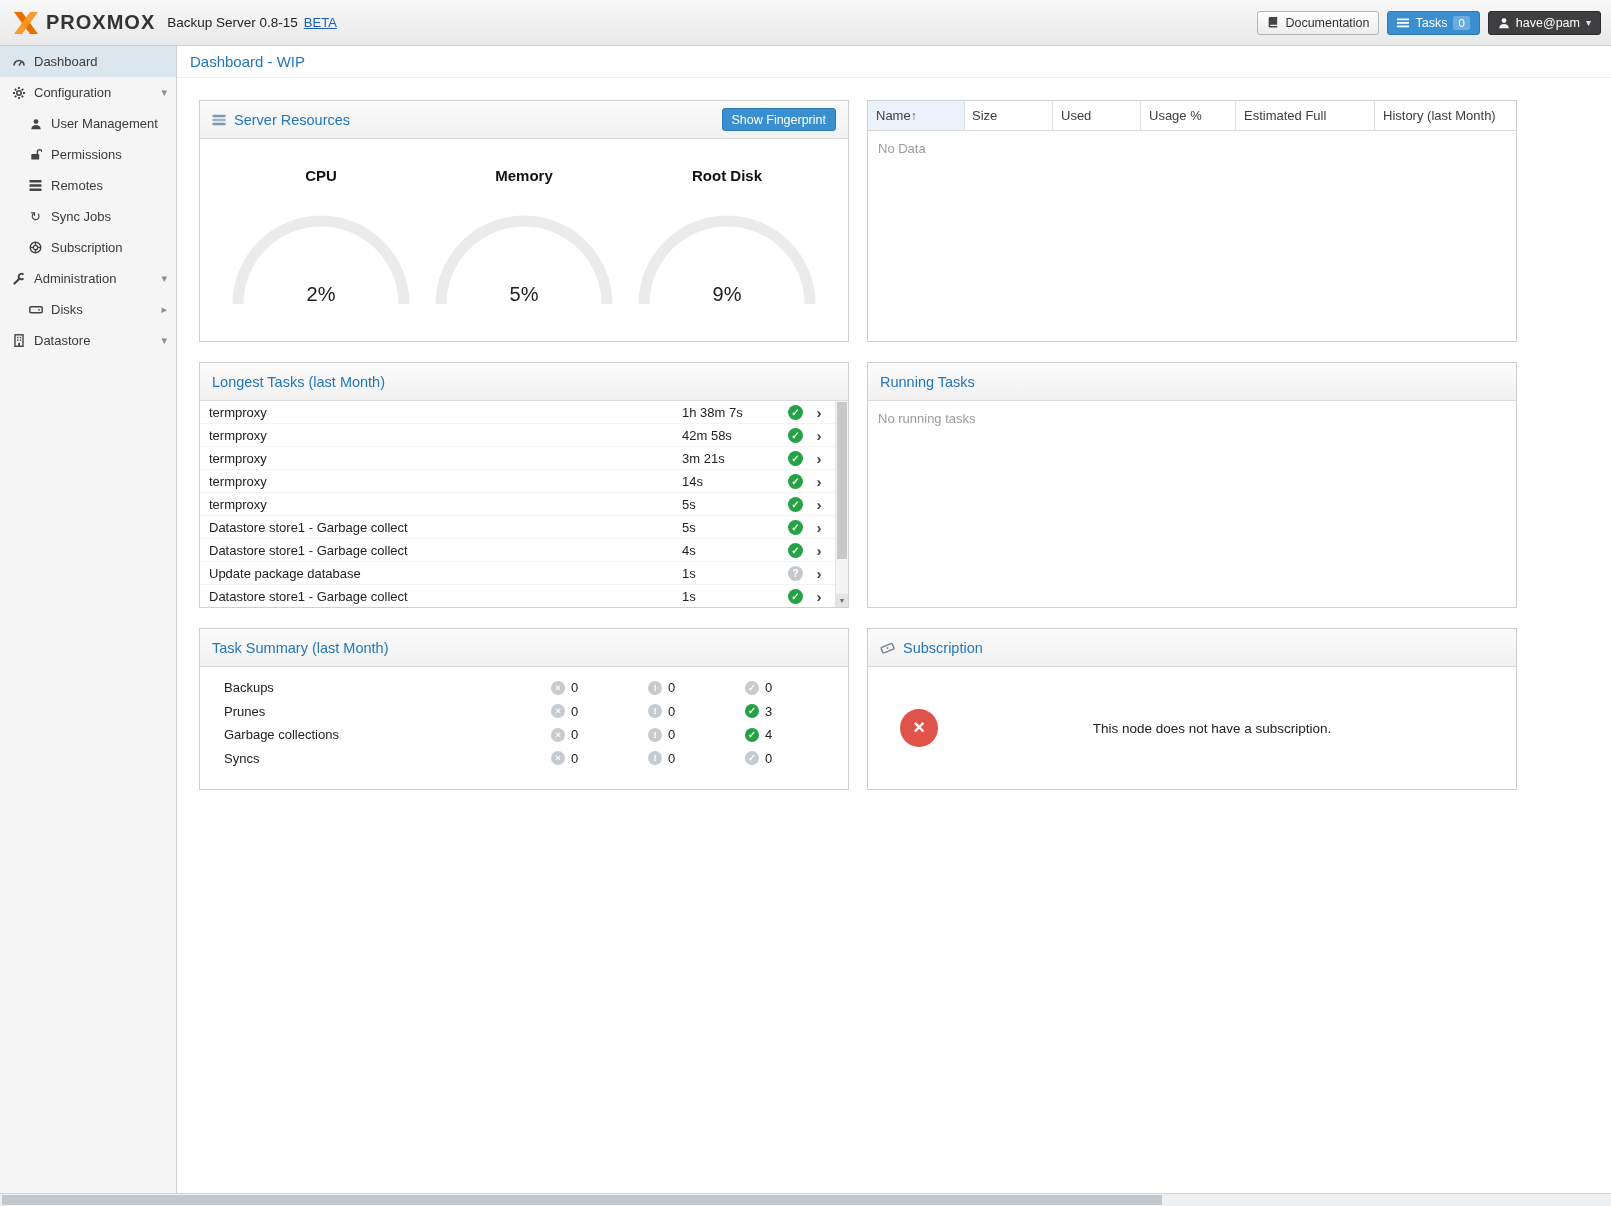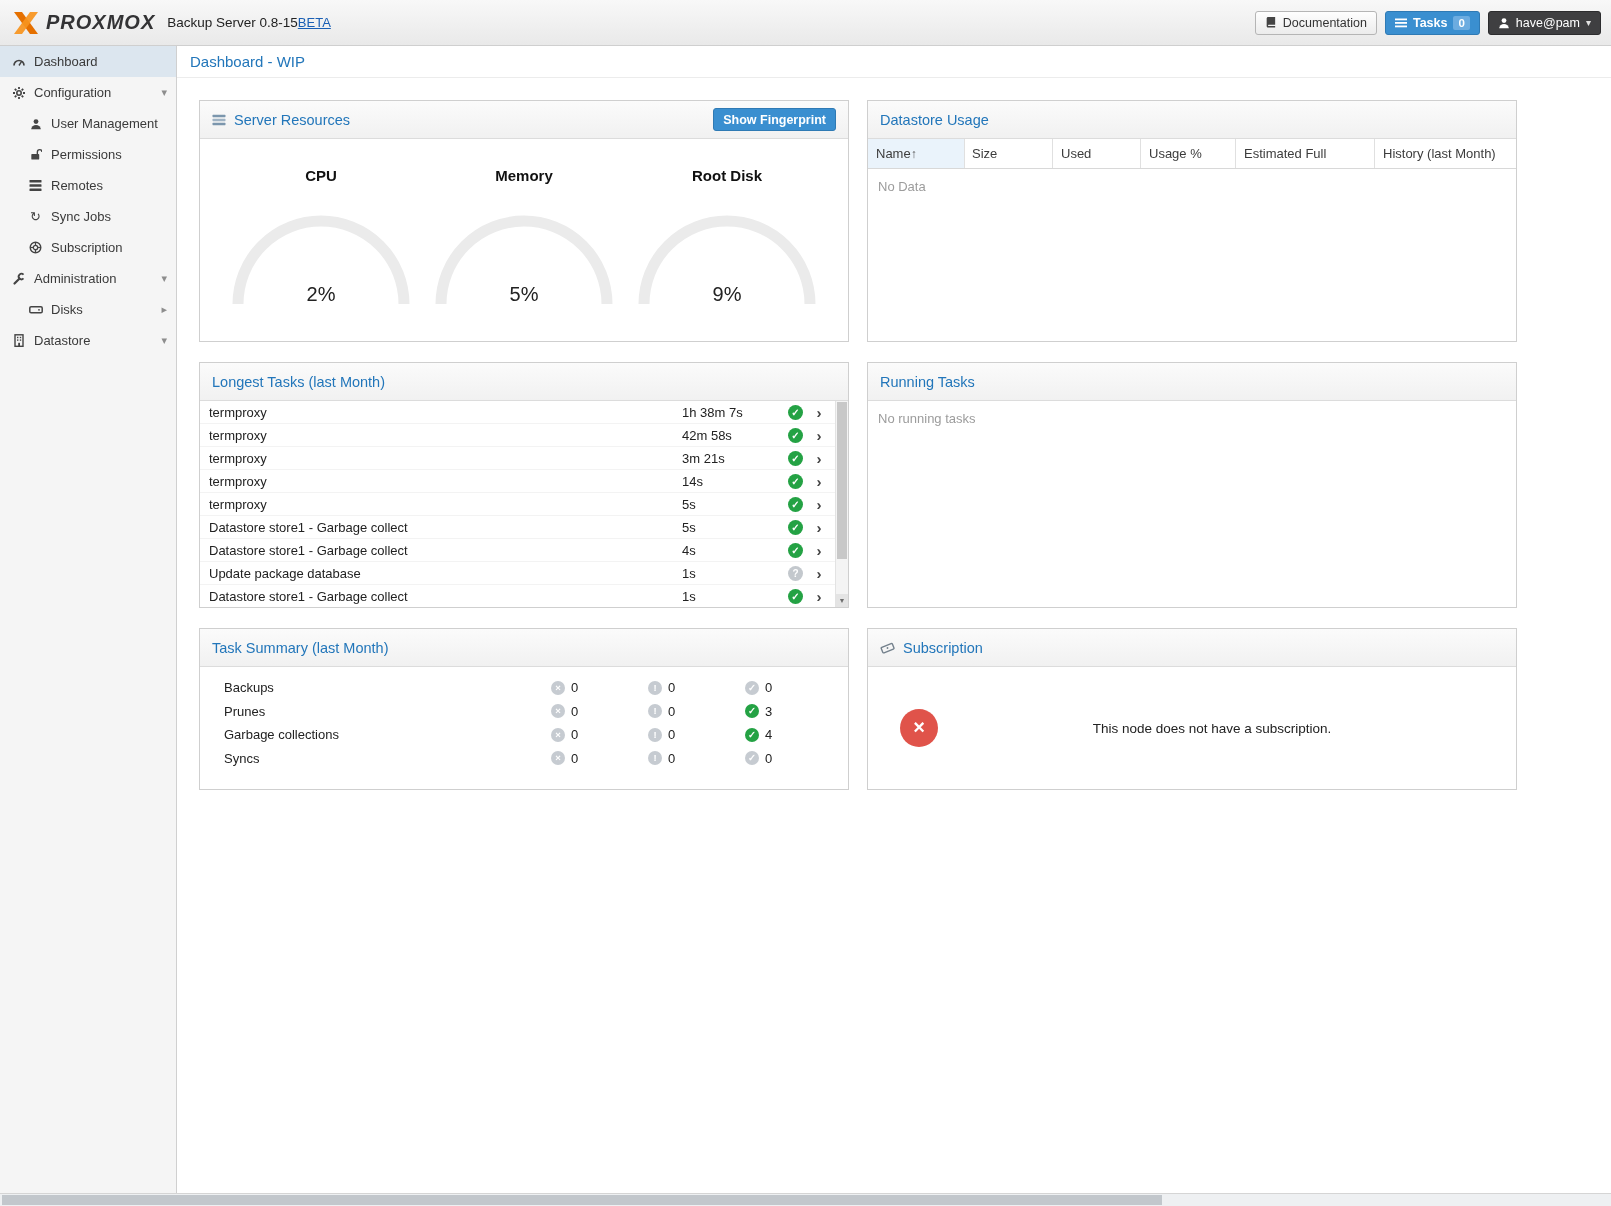--- a/index.html
+++ b/index.html
@@ -1,28 +1,28 @@
 <!DOCTYPE html>
 <html><head>
 <meta charset="utf-8">
 <style>
   * { margin:0; padding:0; box-sizing:border-box; }
   body { font-family:"Liberation Sans", sans-serif; background:#fff; }
   .viewport { width:1611px; height:1206px; position:relative; overflow:hidden; background:#fff; display:flex; flex-direction:column; }
 
   
   .topbar { height:46px; flex:0 0 46px; background:linear-gradient(#f8f8f8,#e9e9e9); border-bottom:1px solid #cfcfcf; display:flex; align-items:center; padding:0 10px 0 12px; }
-  .brand { display:flex; align-items:center; gap:6px;font-style:italic; }
+  .brand { display:flex; align-items:center; gap:6px; }
   .brand-text { font-size:20px; font-weight:700; letter-spacing:1px; color:#333335; }
   .app-subtitle { margin-left:12px; font-size:13.5px; color:#222; }
-  .beta-link { font-size:13px; color:#1a5fb4; text-decoration:underline; cursor:pointer; }
+  .beta-link { margin-left:6px; font-size:13px; color:#1a5fb4; text-decoration:underline; cursor:pointer; }
   .topbar-right { margin-left:auto; display:flex; align-items:center; gap:8px; }
   .btn { display:inline-flex; align-items:center; gap:6px; border-radius:3px; font-size:12.5px; height:24px; padding:0 9px; cursor:pointer; border:1px solid transparent; white-space:nowrap; }
   .btn-light { background:linear-gradient(#fefefe,#ececec); border-color:#b5b5b5; color:#333; }
-  .btn-blue { background:#3a8fd0; border-color:#2f7ab4; color:#fff;font-weight:bold; }
+  .btn-blue { background:#3a8fd0; border-color:#2f7ab4; color:#fff; }
   .btn-dark { background:#3f3f41; border-color:#2c2c2e; color:#fff; }
   .tasks-badge { background:#6cace0; color:#fff; border-radius:2px; padding:1px 5px; font-size:11.5px; }
   .caret-sm { font-size:10px; opacity:.85; }
 
   
   .body-row { flex:1 1 auto; display:flex; min-height:0; }
   .sidebar { width:177px; flex:0 0 177px; background:#f5f5f5; border-right:1px solid #d0d0d0; font-size:13px; color:#3a3a3a; }
   .nav-item { height:31px; display:flex; align-items:center; padding:0 9px 0 10px; cursor:pointer; }
   .nav-item.sub { padding-left:27px; }
   .nav-item.selected { background:#dce6ef; }
@@ -321,23 +321,20 @@
                     <path class="gauge-tip" d="M12 96 A 83 83 0 0 1 178 96" pathLength="100" stroke-dasharray="1.6 100" stroke-dashoffset="-7.4"></path>
                   </svg>
                   <span class="gauge-text">9%</span>
                 </div>
               </div>
             </div>
           </div>
         </section>
 
         <section class="panel">
-          <div class="panel-header">
-            <span class="panel-title">Datastore Usage</span>
-          </div>
           <div class="panel-body">
             <div class="dt-header">
               <div class="dt-cell dt-name">
                 <span>Name</span>
                 <span class="sort-arrow">↑</span>
               </div>
               <div class="dt-cell dt-size">
                   <span>Size</span>
                 </div>
               <div class="dt-cell dt-used">

